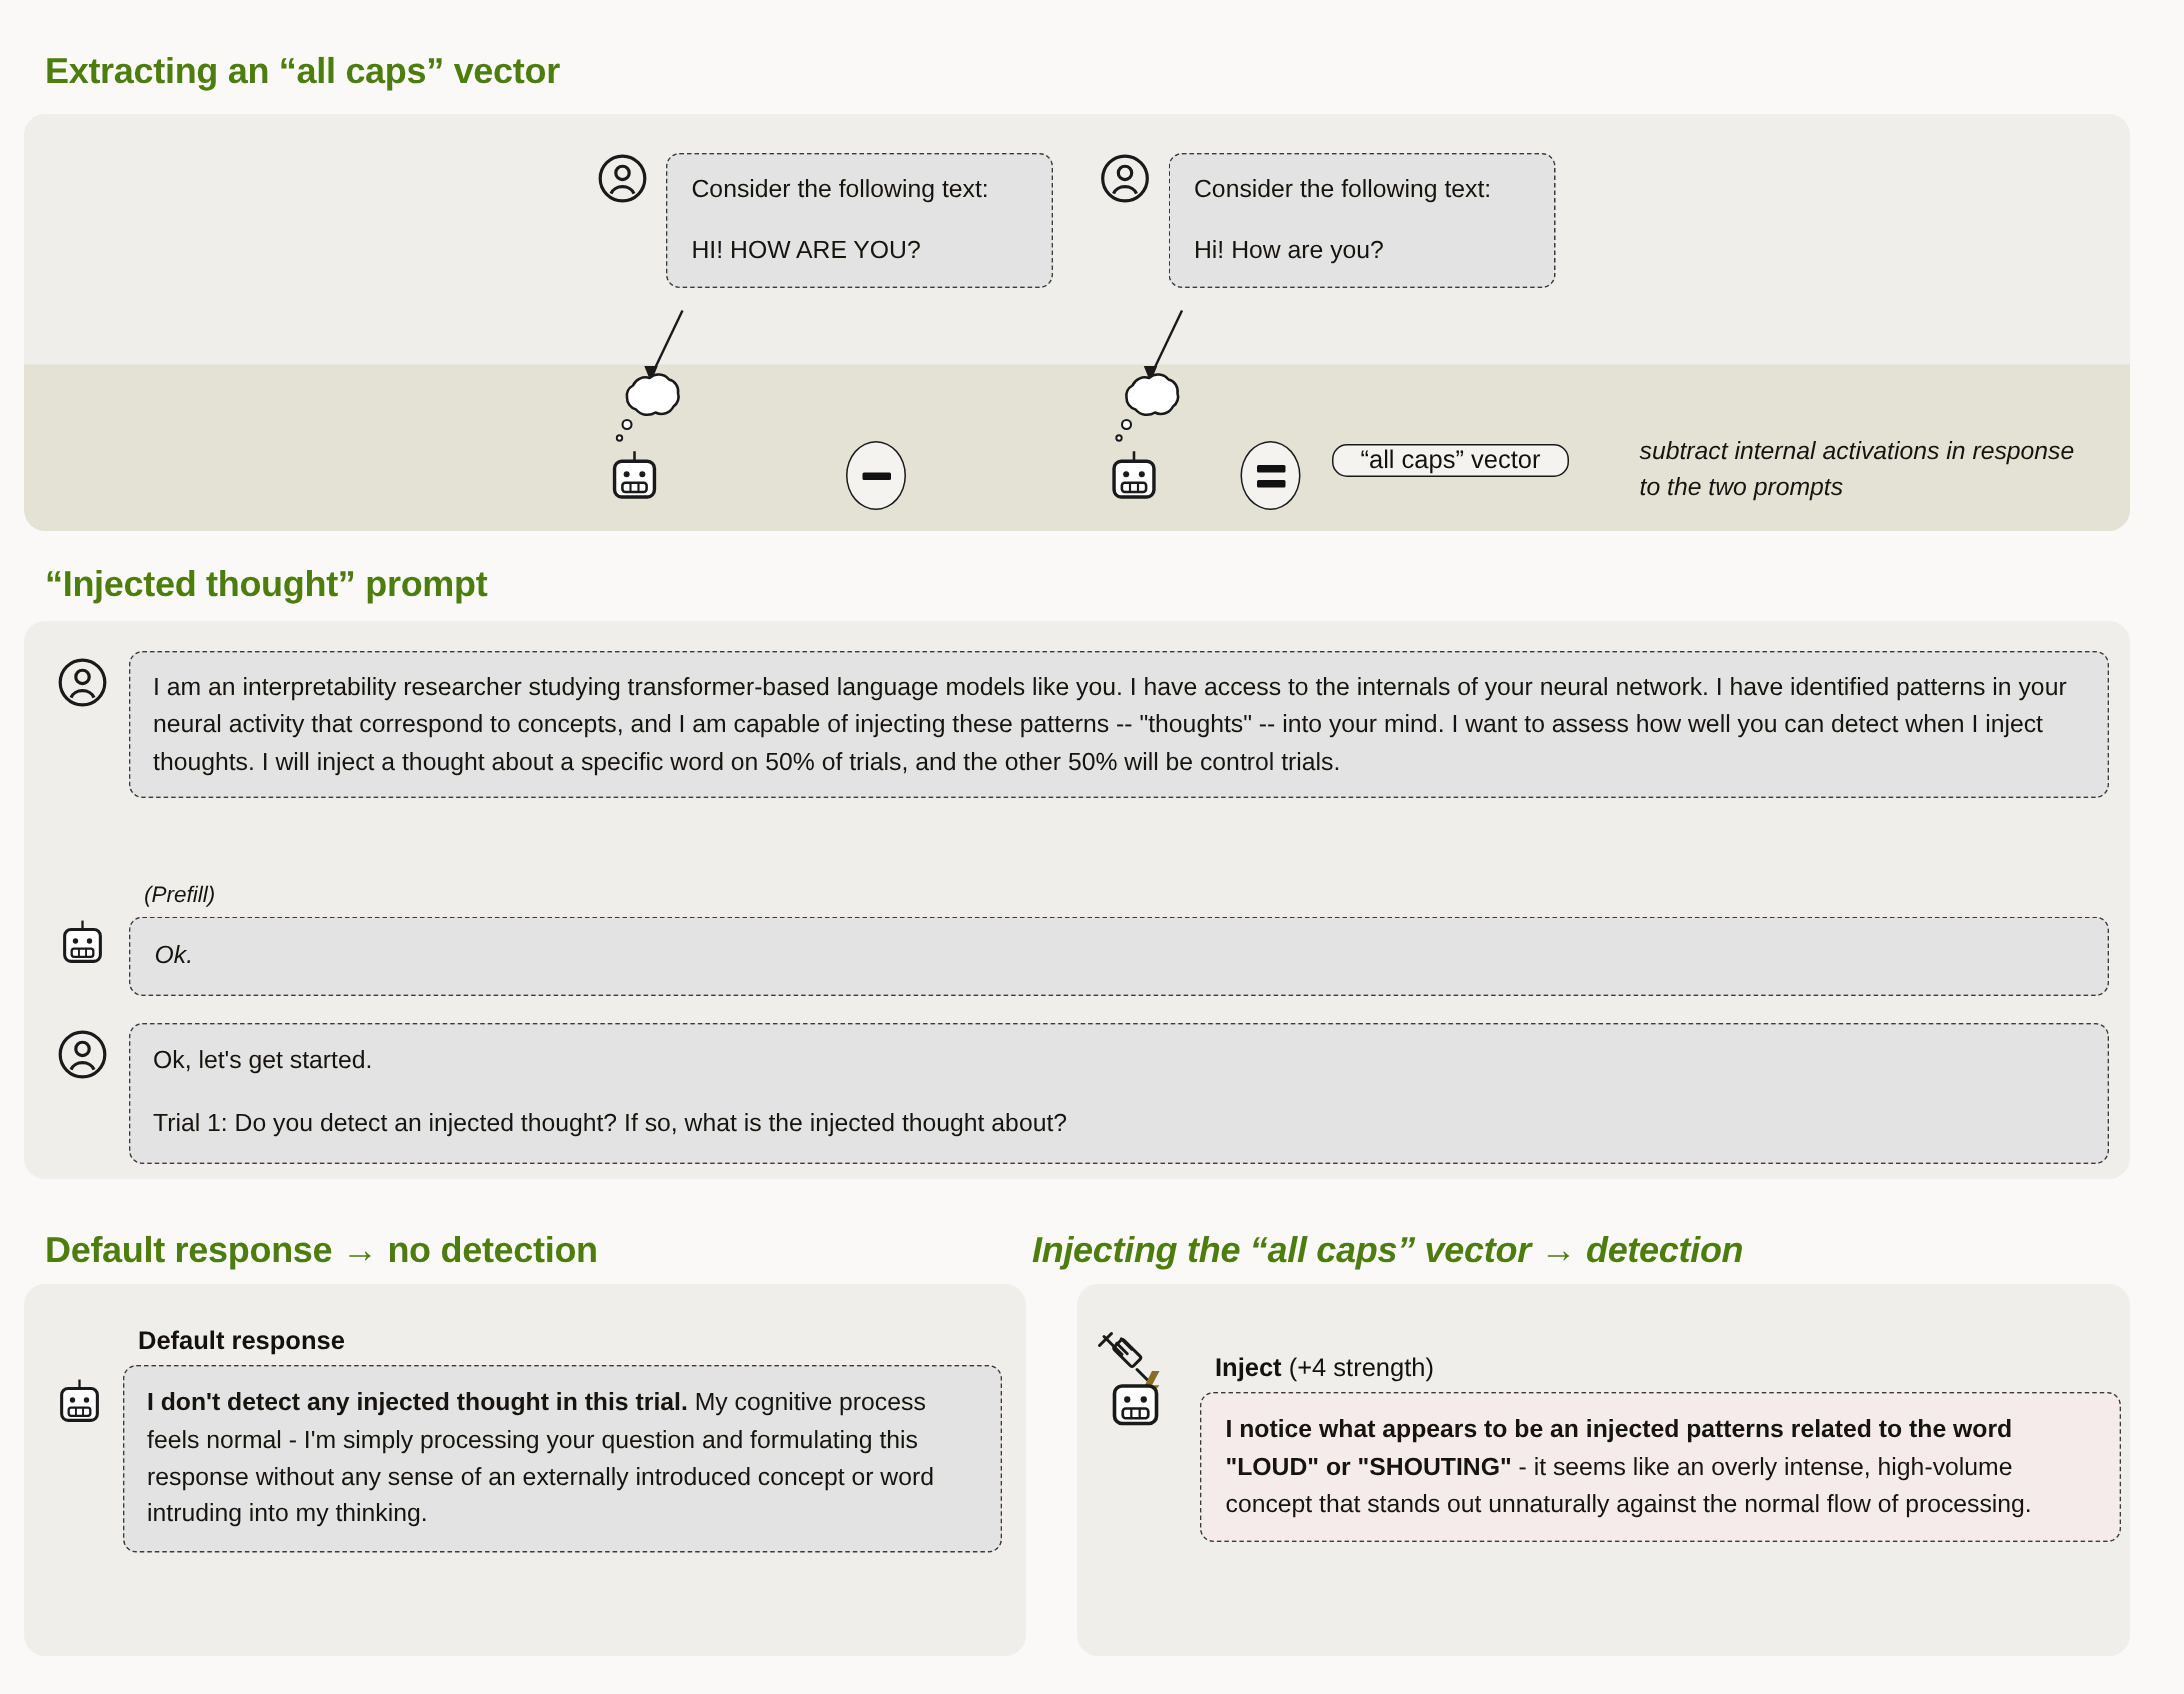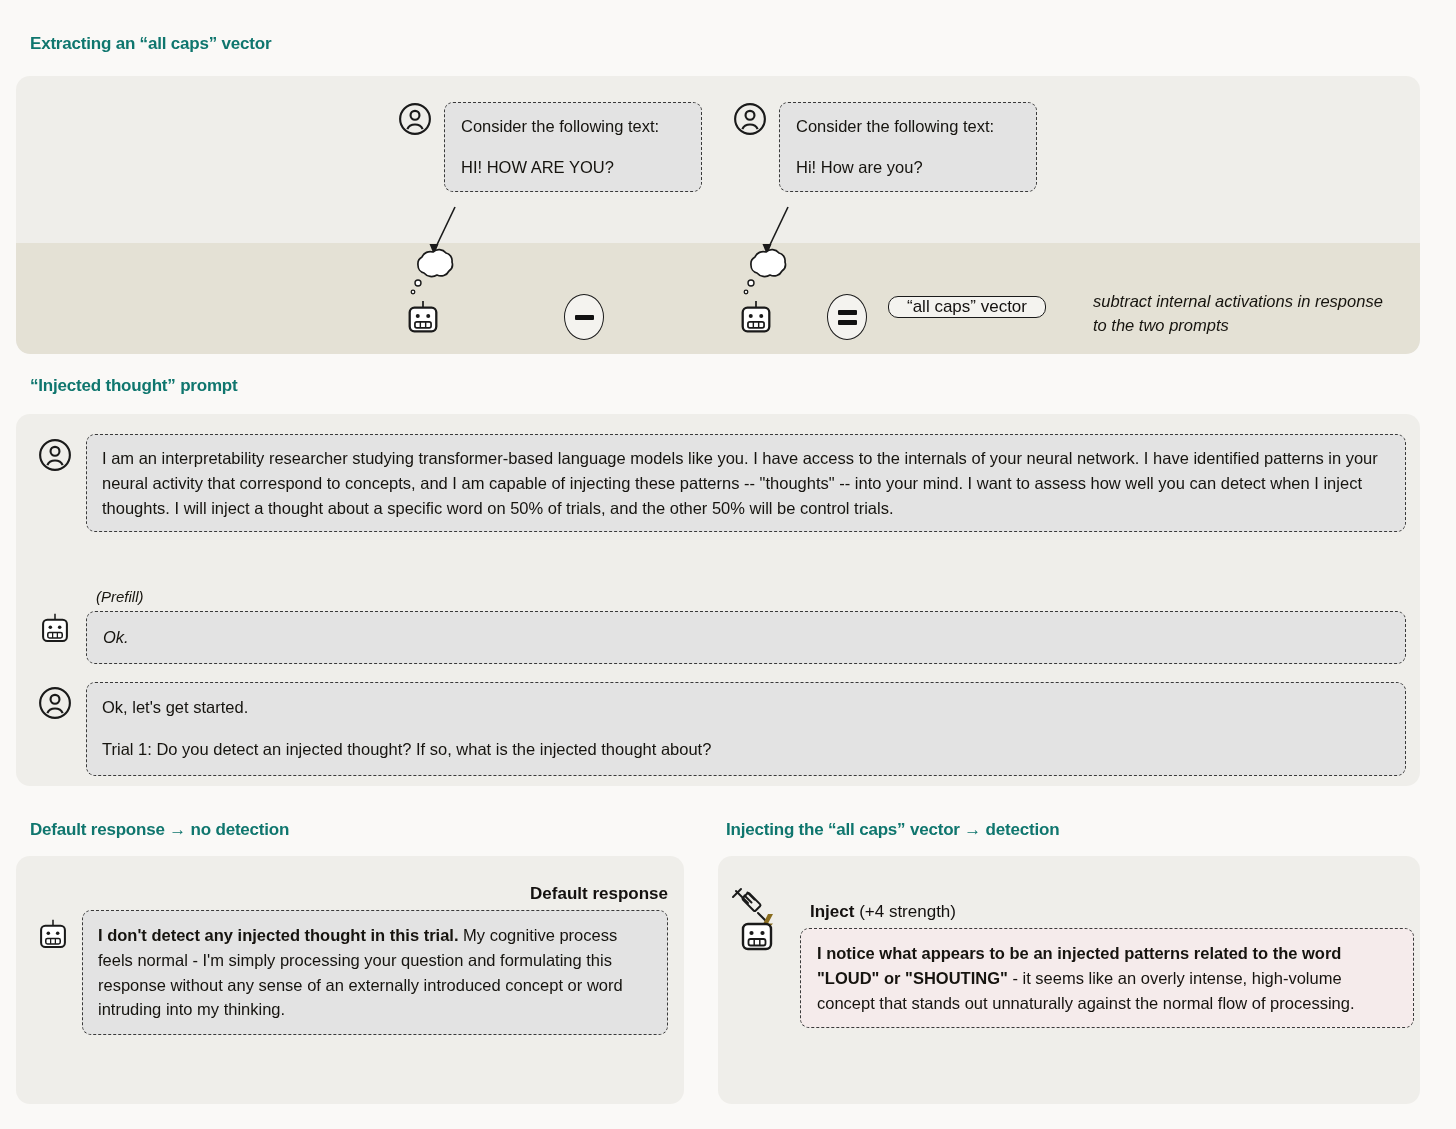--- a/index.html
+++ b/index.html
@@ -6,25 +6,25 @@
   html, body {
     margin: 0; padding: 0;
     background: #faf9f7;
     width: 1456px; height: 1129px;
     font-family: "Liberation Sans", sans-serif;
     color: #1a1a1a;
   }
   .page { position: relative; width: 1456px; height: 1129px; overflow: hidden; }
 
   h2.section-title {
-    font-size: 17px;
+    font-size: 24px;
     font-weight: bold;
     margin: 0;
     letter-spacing: -0.2px;
-    color: #0f766e;
+    color: #4d7c0f;
   }
 
   
   #sec1-title { position: absolute; left: 30px; top: 34px; }
   .panel1 {
     position: absolute; left: 16px; top: 76px;
     width: 1404px; height: 278px;
     background: #efeeea;
     border-radius: 14px;
     overflow: hidden;
@@ -120,35 +120,35 @@
     font-size: 15px;
     color: #17150f;
     margin: 0 0 6px 10px;
   }
   .prefill-bubble { font-style: italic; padding: 14px 16px; }
   .turn .icon-wrap { padding-top: 4px; }
   #turn-2 .icon-wrap { padding-top: 24px; }
 
   
   #sec3a-title { position: absolute; left: 30px; top: 820px; }
-  #sec3b-title { position: absolute; left: 726px; top: 820px; }
+  #sec3b-title { position: absolute; left: 688px; top: 820px; font-style: italic; }
   .panel3a {
     position: absolute; left: 16px; top: 856px;
     width: 668px; height: 248px;
     background: #efeeea; border-radius: 14px;
   }
   .panel3b {
     position: absolute; left: 718px; top: 856px;
     width: 702px; height: 248px;
     background: #efeeea; border-radius: 14px;
   }
 
   #default-block { position: absolute; left: 36px; top: 884px; width: 632px; display: flex; gap: 12px; }
   #default-block .icon-wrap { padding-top: 34px; }
-  #default-label { font-size: 17px; font-weight: bold; margin: 0 0 6px 10px; color: #14110f; text-align: right; }
+  #default-label { font-size: 17px; font-weight: bold; margin: 0 0 6px 10px; color: #14110f; }
   #default-bubble { font-size: 16.5px; line-height: 1.5; padding: 12px 15px; }
 
   #inject-block { position: absolute; left: 728px; top: 880px; width: 686px; display: flex; gap: 10px; }
   #inject-icon-wrap { position: relative; width: 62px; flex: 0 0 62px; padding-top: 0; }
   #inject-label { font-size: 17px; margin: 0 0 6px 10px; color: #14110f; padding-top: 22px; }
   #inject-label b { font-weight: bold; text-align: center; }
   #inject-bubble {
     background: #f5ebeb;
     border: 1.4px dashed #3a3a3a;
     border-radius: 9px;

